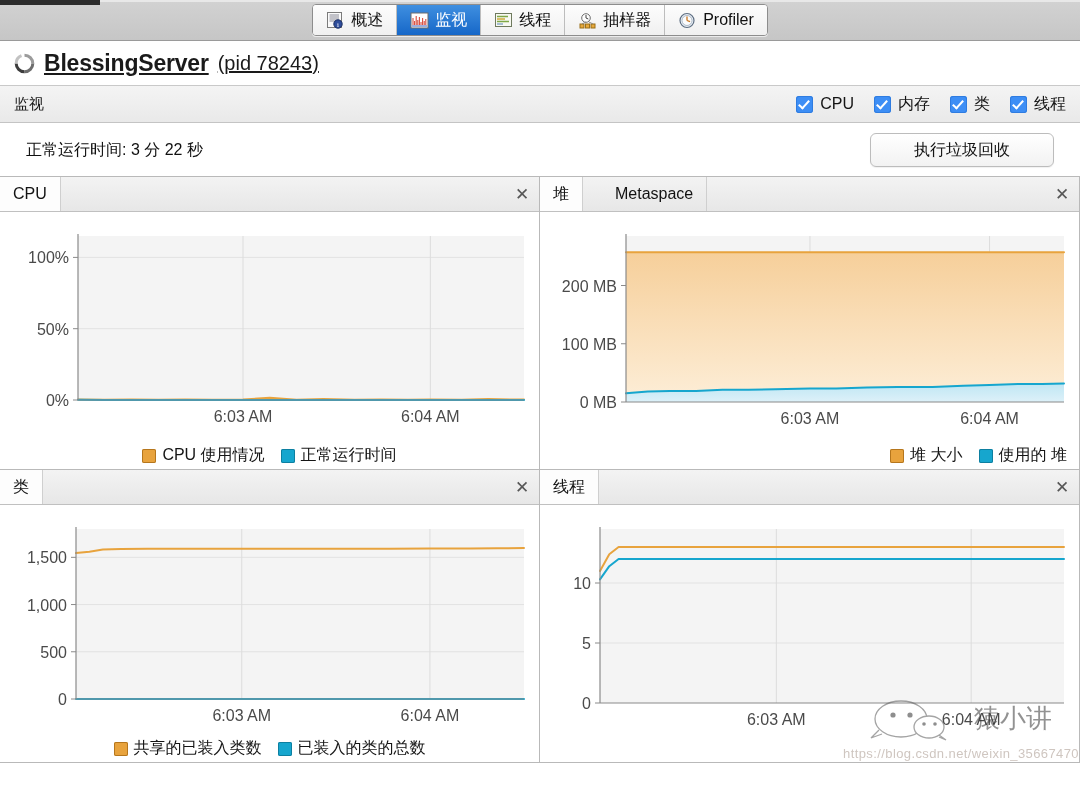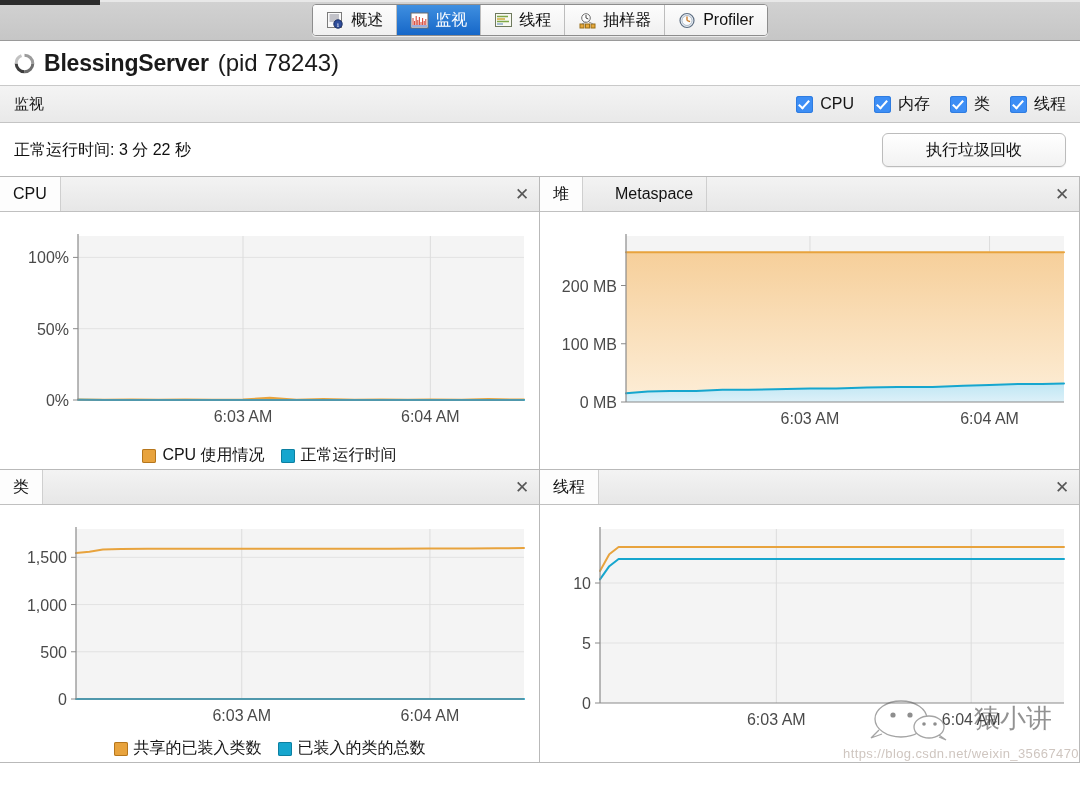--- a/index.html
+++ b/index.html
@@ -34,44 +34,45 @@
   .tab:last-child{border-right:none;}
   .tab.active{
     background:linear-gradient(#3f8fe0,#1667c8);
     color:#ffffff;
   }
   .tab .ticon{width:19px;height:17px;flex:none;display:block;}
   
   #proc{
     height:44px;display:flex;align-items:center;gap:9px;padding:0 14px;
     background:#ffffff;
+    text-decoration:underline;
   }
   #proc .ptitle{font-size:23px;font-weight:bold;letter-spacing:-.2px;}
-  #proc .ppid{font-size:24px;font-weight:normal;}
+  #proc .ppid{font-size:20px;font-weight:normal;}
   
   #monbar{
     height:36px;display:flex;align-items:center;
     padding:0 14px;
     background:linear-gradient(#f4f4f4,#e9e9e9);
     border-top:1px solid #c9c9c9;border-bottom:1px solid #c4c4c4;
   }
   #monbar .mlabel{font-size:15px;color:#161616;}
   #monbar .checks{margin-left:auto;display:flex;align-items:center;gap:20px;}
   .chk{display:flex;align-items:center;gap:7px;font-size:16px;color:#141414;cursor:default;}
   .chkbox{
     width:17px;height:17px;border-radius:3px;background:#3d8ef5;
     position:relative;flex:none;box-shadow:inset 0 0 0 1px #2f7ce0;
   }
   .chkbox::after{
     content:"";position:absolute;left:5px;top:2px;width:4px;height:9px;
     border:solid #fff;border-width:0 2px 2px 0;transform:rotate(42deg);
   }
   
   #uprow{
-    height:54px;display:flex;align-items:center;padding:0 14px;background:#fff;
+    height:54px;display:flex;align-items:center;padding:0 26px;background:#fff;
   }
   #uprow .uplabel{font-size:16px;color:#101010;}
   #uprow .btns{margin-left:auto;display:flex;gap:18px;}
   .btn{
     min-width:150px;height:32px;padding:0 16px;
     display:flex;align-items:center;justify-content:center;
     border:1px solid #bcbcbc;border-radius:6px;
     background:linear-gradient(#ffffff,#f2f2f2);
     font-size:16px;color:#141414;cursor:default;
     box-shadow:0 1px 1px rgba(0,0,0,.06);
@@ -315,20 +316,30 @@
           <line x1="86" y1="190" x2="524" y2="190" stroke="#8a8a8a" stroke-width="1.2"></line>
           <line x1="81" y1="190" x2="86" y2="190" stroke="#8a8a8a"></line>
           <text x="77" y="196" text-anchor="end" font-size="16" fill="#4a4a4a" font-family="Liberation Sans, sans-serif">0 MB</text>
           <line x1="81" y1="131.75438596491227" x2="86" y2="131.75438596491227" stroke="#8a8a8a"></line>
           <text x="77" y="137.75438596491227" text-anchor="end" font-size="16" fill="#4a4a4a" font-family="Liberation Sans, sans-serif">100 MB</text>
           <line x1="81" y1="73.50877192982456" x2="86" y2="73.50877192982456" stroke="#8a8a8a"></line>
           <text x="77" y="79.50877192982456" text-anchor="end" font-size="16" fill="#4a4a4a" font-family="Liberation Sans, sans-serif">200 MB</text>
           <text x="269.96" y="212" text-anchor="middle" font-size="16" fill="#4a4a4a" font-family="Liberation Sans, sans-serif">6:03 AM</text>
           <text x="449.53999999999996" y="212" text-anchor="middle" font-size="16" fill="#4a4a4a" font-family="Liberation Sans, sans-serif">6:04 AM</text>
         </svg>
+      <div class="legend">
+        <span class="lgitem">
+          <span class="swatch" style="background:#E8A33D;box-shadow:inset 0 0 0 1px #b5761d"></span>
+          <span>堆 大小</span>
+        </span>
+        <span class="lgitem">
+          <span class="swatch" style="background:#16A6CE;box-shadow:inset 0 0 0 1px #0d7fa0"></span>
+          <span>使用的 堆</span>
+        </span>
+      </div>
     </div>
   </div>
 
   <div class="panel">
     <div class="phead">
       <div class="ptab sel">类</div>
       <div class="spacer"></div>
       <div class="pclose">✕</div>
     </div>
     <div class="pbody">

